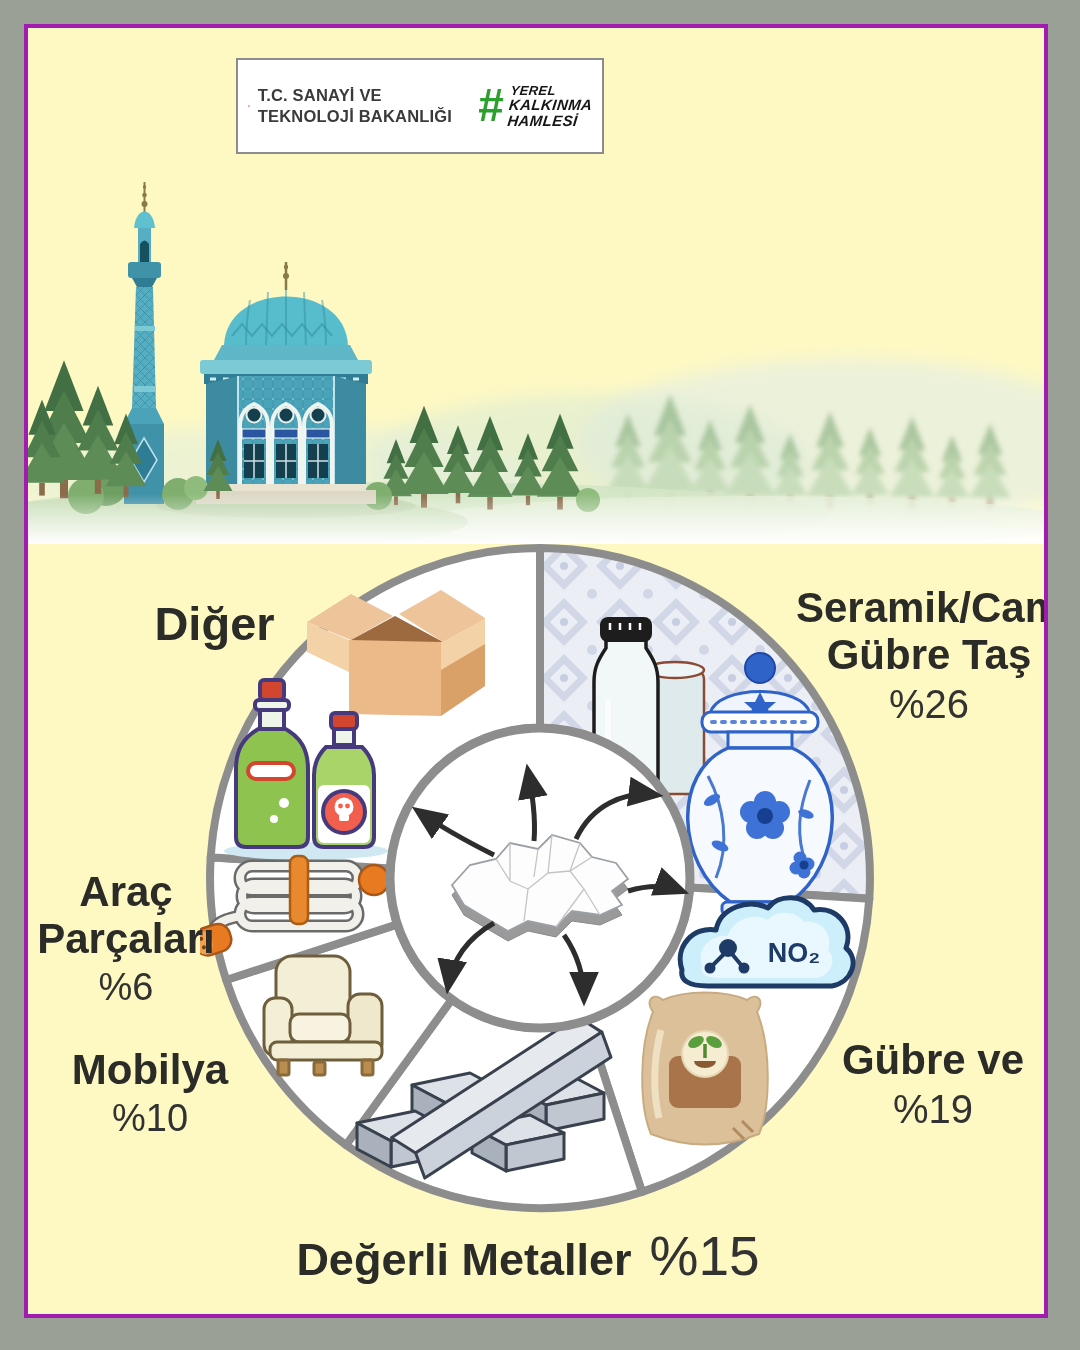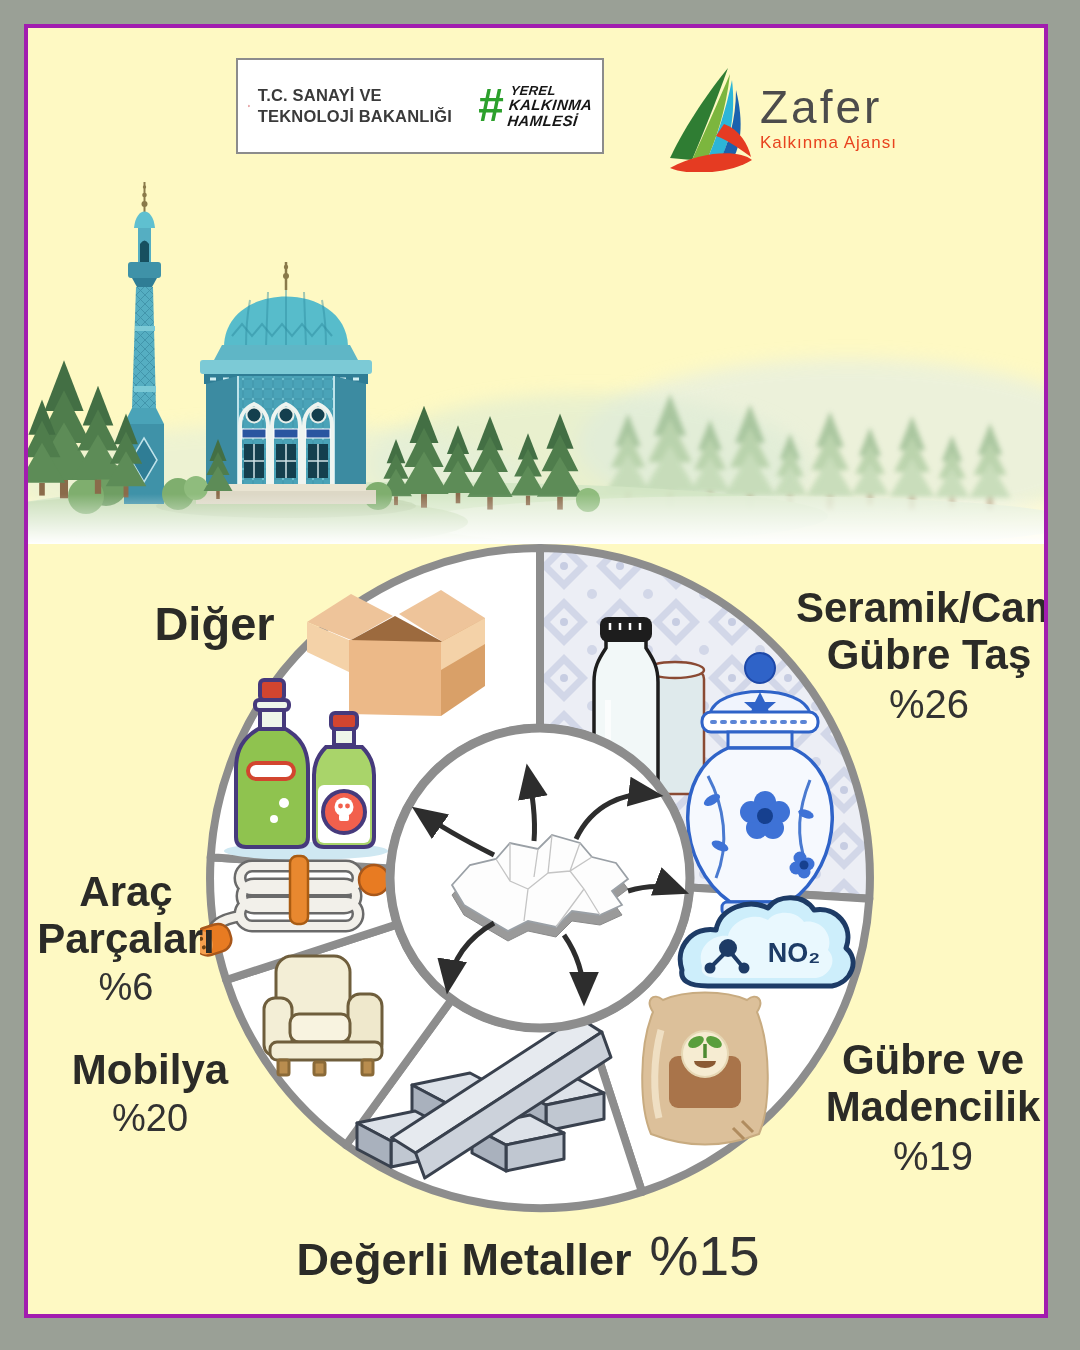--- a/index.html
+++ b/index.html
@@ -80,34 +80,20 @@
     <div class="hashtag-block">
       <span class="hash">#</span>
       <span class="hash-lines">
         <div class="l1">YEREL</div>
         <div class="l2">KALKINMA</div>
         <div class="l3">HAMLESİ</div>
       </span>
     </div>
   </div>
 
-  <div class="zafer-logo">
-    <svg width="92" height="110" viewBox="0 0 92 110">
-      <path d="M 6,96 C 22,62 46,28 64,6 C 52,40 38,74 28,98 Z" fill="#2f7d33"></path>
-      <path d="M 28,98 C 40,72 54,40 66,12 C 62,48 52,78 42,100 Z" fill="#7cb63e"></path>
-      <path d="M 42,100 C 52,78 62,48 68,18 C 72,52 66,82 54,102 Z" fill="#2cb5d8"></path>
-      <path d="M 54,102 C 64,84 72,58 72,28 C 80,60 78,88 64,104 Z" fill="#1b62ae"></path>
-      <path d="M 6,106 C 40,88 76,88 88,98 C 66,112 24,114 6,106 Z" fill="#e53b22"></path>
-      <path d="M 60,62 C 76,68 84,82 87,95 C 72,84 61,77 52,74 Z" fill="#e53b22"></path>
-    </svg>
-    <div class="zafer-text">
-      <div class="zafer-name">Zafer</div>
-      <div class="zafer-sub">Kalkınma Ajansı</div>
-    </div>
-  </div>
 
 
   <svg class="scene-svg" viewBox="0 0 1024 420">
     <defs>
       <filter id="soft" x="-30%" y="-30%" width="160%" height="160%">
             <feGaussianBlur stdDeviation="9"></feGaussianBlur>
           </filter>
       <filter id="soft2" x="-30%" y="-30%" width="160%" height="160%">
             <feGaussianBlur stdDeviation="2.5"></feGaussianBlur>
           </filter>
@@ -451,26 +437,25 @@
   </div>
 
   <div class="wlabel lab-arac">
     <div>Araç</div>
     <div>Parçaları</div>
     <span class="pct">%6</span>
   </div>
 
   <div class="wlabel lab-mobilya">
     <div>Mobilya</div>
-    <span class="pct">%20</span>
+    <span class="pct">%10</span>
   </div>
 
   <div class="wlabel lab-gubre">
     <div>Gübre ve</div>
-    <div>Madencilik</div>
     <span class="pct">%19</span>
   </div>
 
   <div class="wlabel lab-degerli">
     <span>Değerli Metaller</span><span class="pct-inline">%15</span>
   </div>
 
  </div>
 </div>
 

